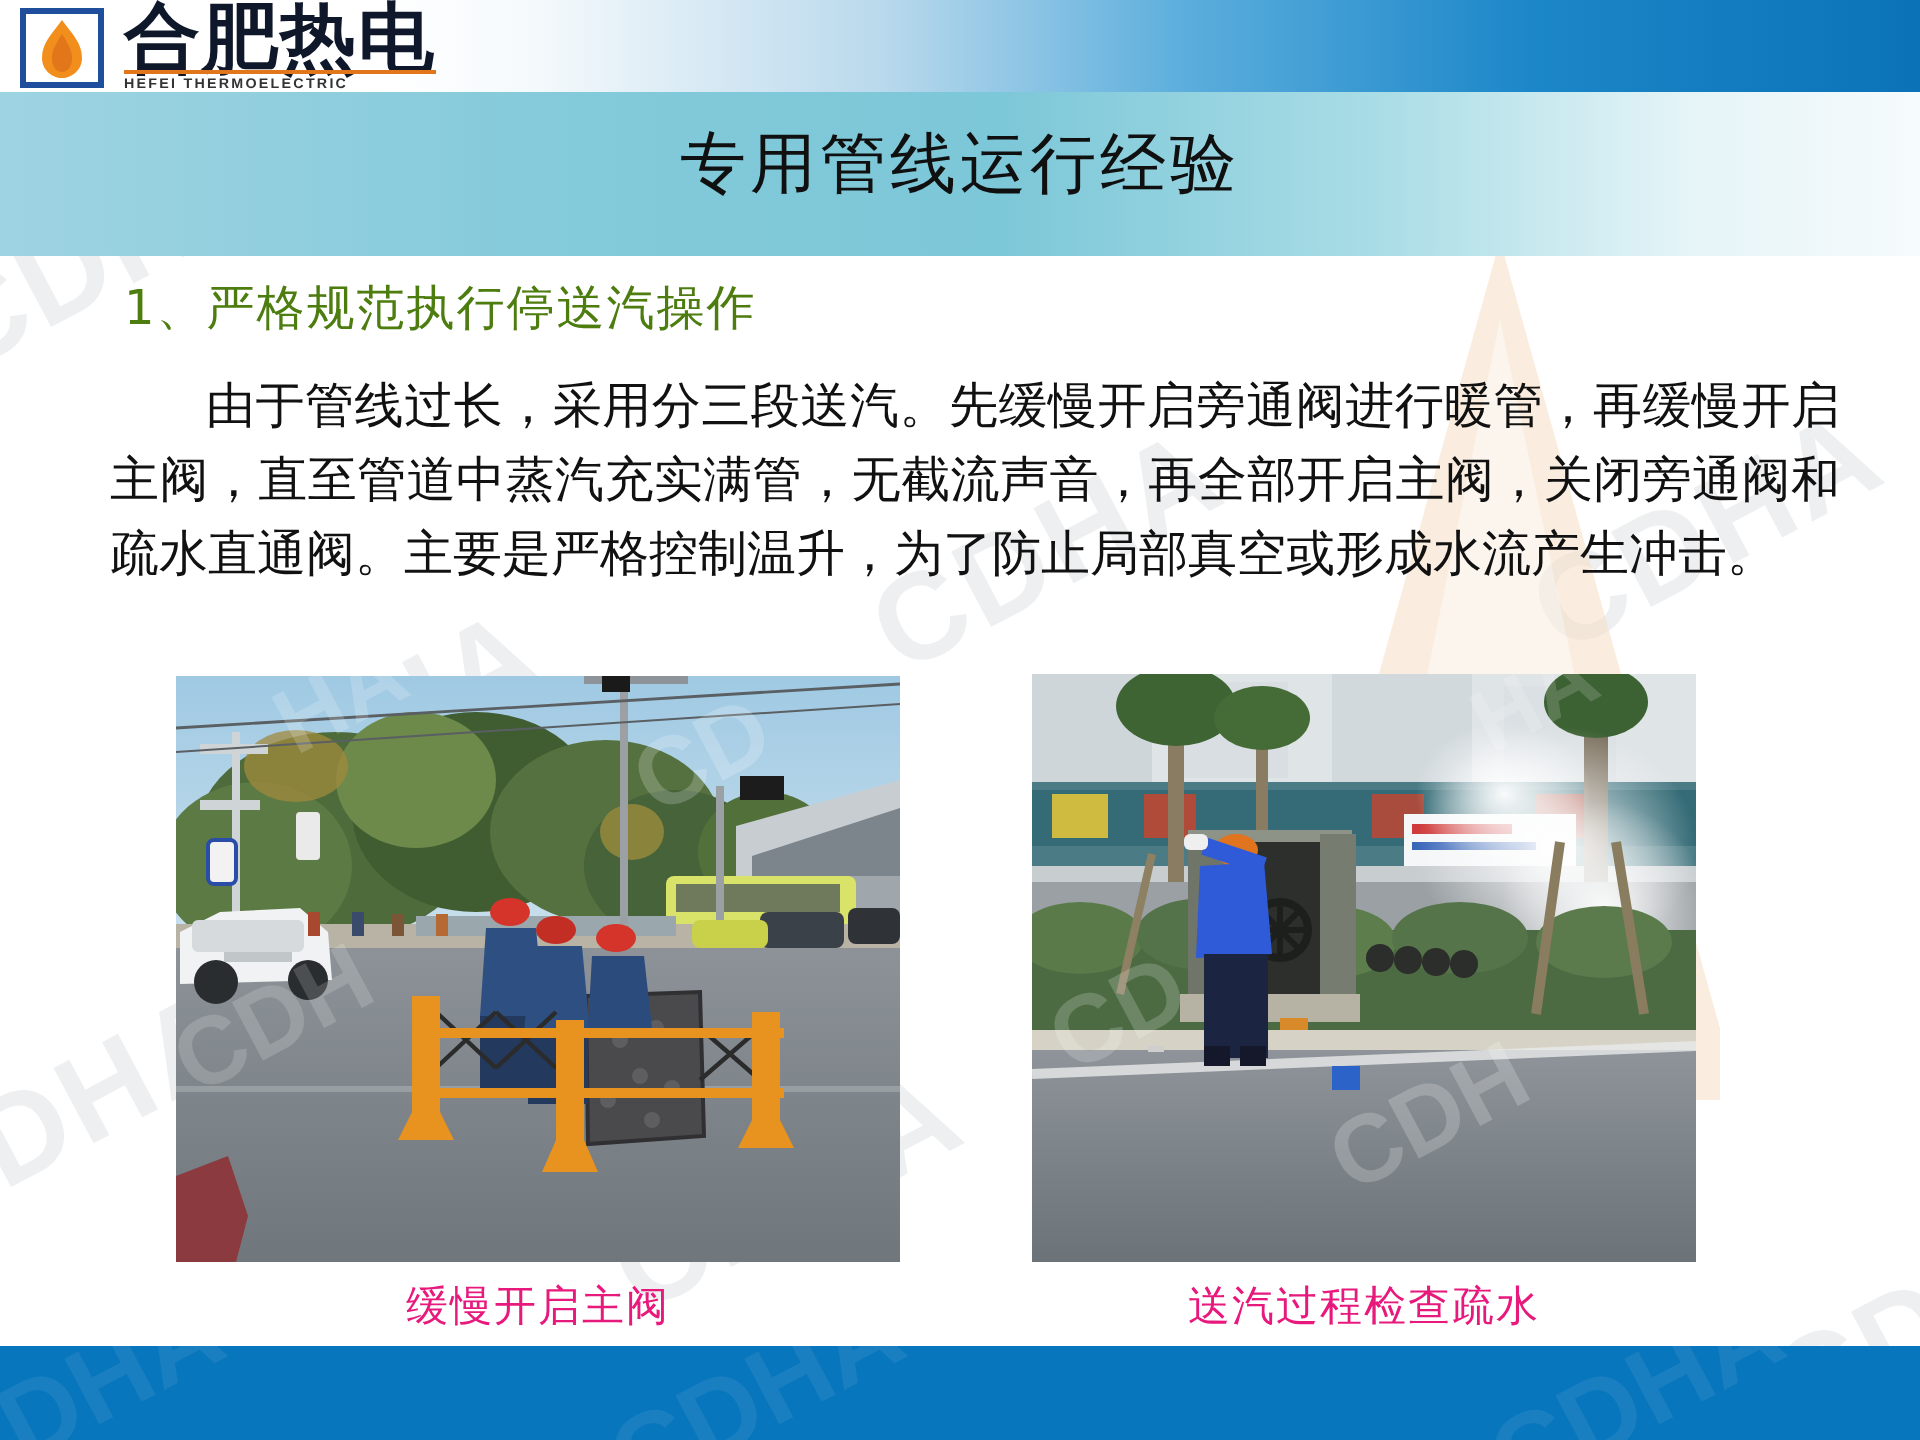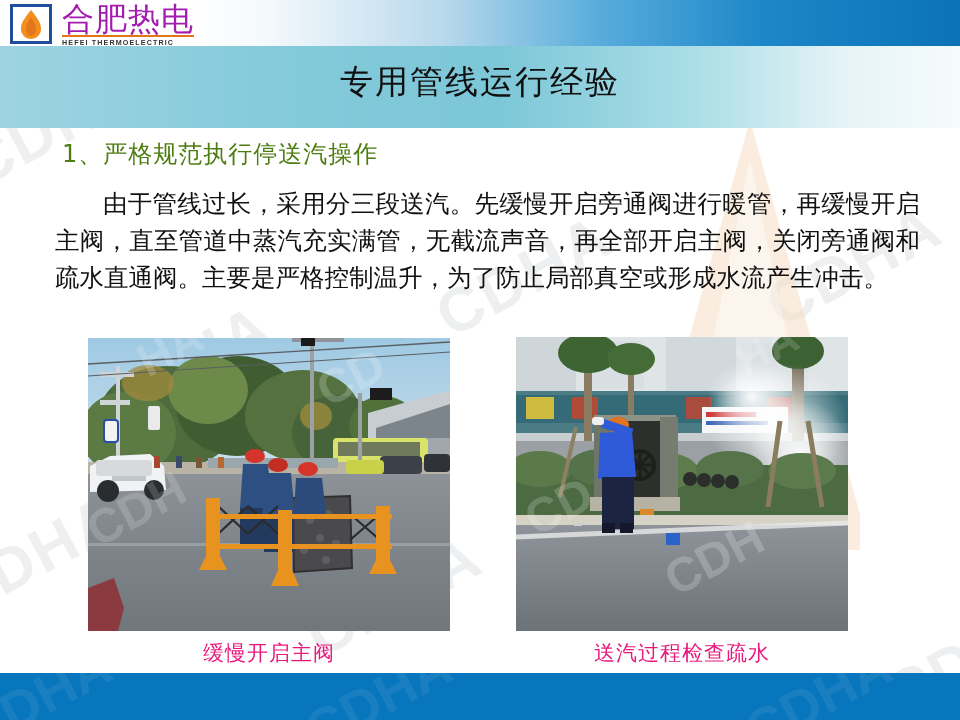--- a/index.html
+++ b/index.html
@@ -77,23 +77,23 @@
     flex: 0 0 auto;
   }
   .logo-txt {
     margin-left: 10px;
     display: flex;
     flex-direction: column;
     justify-content: flex-start;
   }
   .logo-cn {
     font-family: "DejaVu Sans", "Liberation Sans", sans-serif;
-    font-size: 32px;
-    font-weight: normal;
-    color: #a21caf;
+    font-size: 38px;
+    font-weight: bold;
+    color: #0f172a;
     line-height: 30px;
     letter-spacing: 1px;
   }
   .logo-rule {
     height: 2px;
     background: #E2761B;
     margin-top: 1px;
   }
   .logo-en {
     font-size: 7px;

